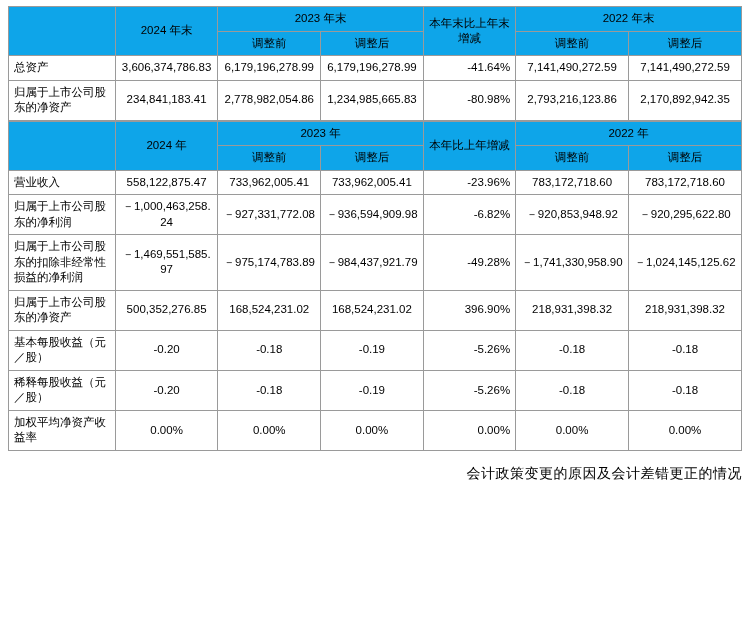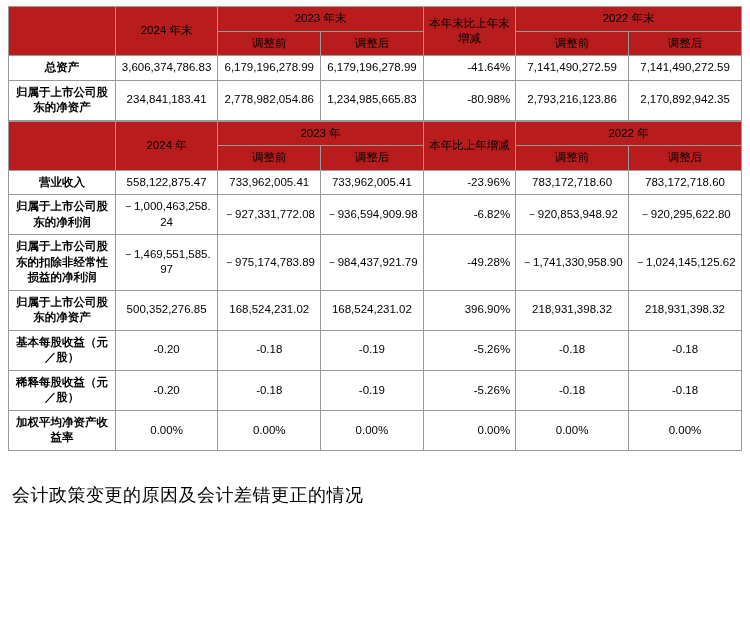--- a/index.html
+++ b/index.html
@@ -29,39 +29,39 @@
   }
   table.fin td {
     border: 1px solid #9a9a9a;
     padding: 4px 5px;
     vertical-align: middle;
     line-height: 1.35;
     word-break: break-all;
   }
   .hdr {
     text-align: center;
-    background: #b91c1c;
+    background: #0ea5e9;
   }
   .rowlabel {
-    text-align: center;
+    text-align: left;
     padding-left: 6px;
-    font-weight: bold;
   }
   .num {
     text-align: center;
     padding-right: 6px;
   }
   .ctr {
     text-align: right;
   }
   .footnote {
-    margin-top: 32px;
-    font-size: 18px;
+    margin-top: 14px;
+    font-size: 14px;
     padding-left: 4px;
     letter-spacing: 0.5px;
+    text-align: right;
   }
 </style>
 </head>
 <body>
 
 <div class="page">
 
   <table class="fin">
     <colgroup>
       <col style="width:104px">

